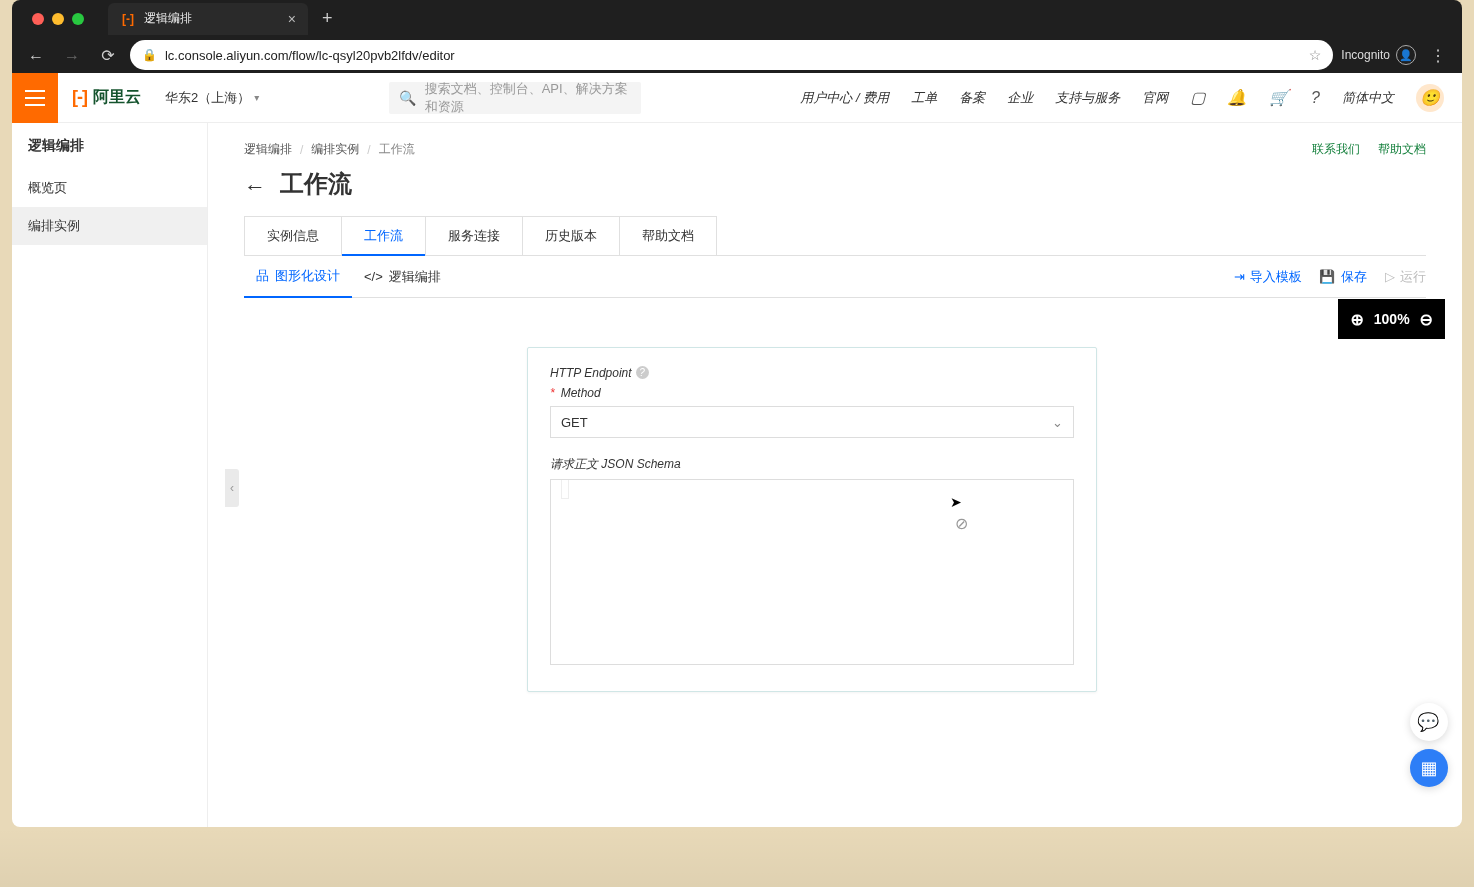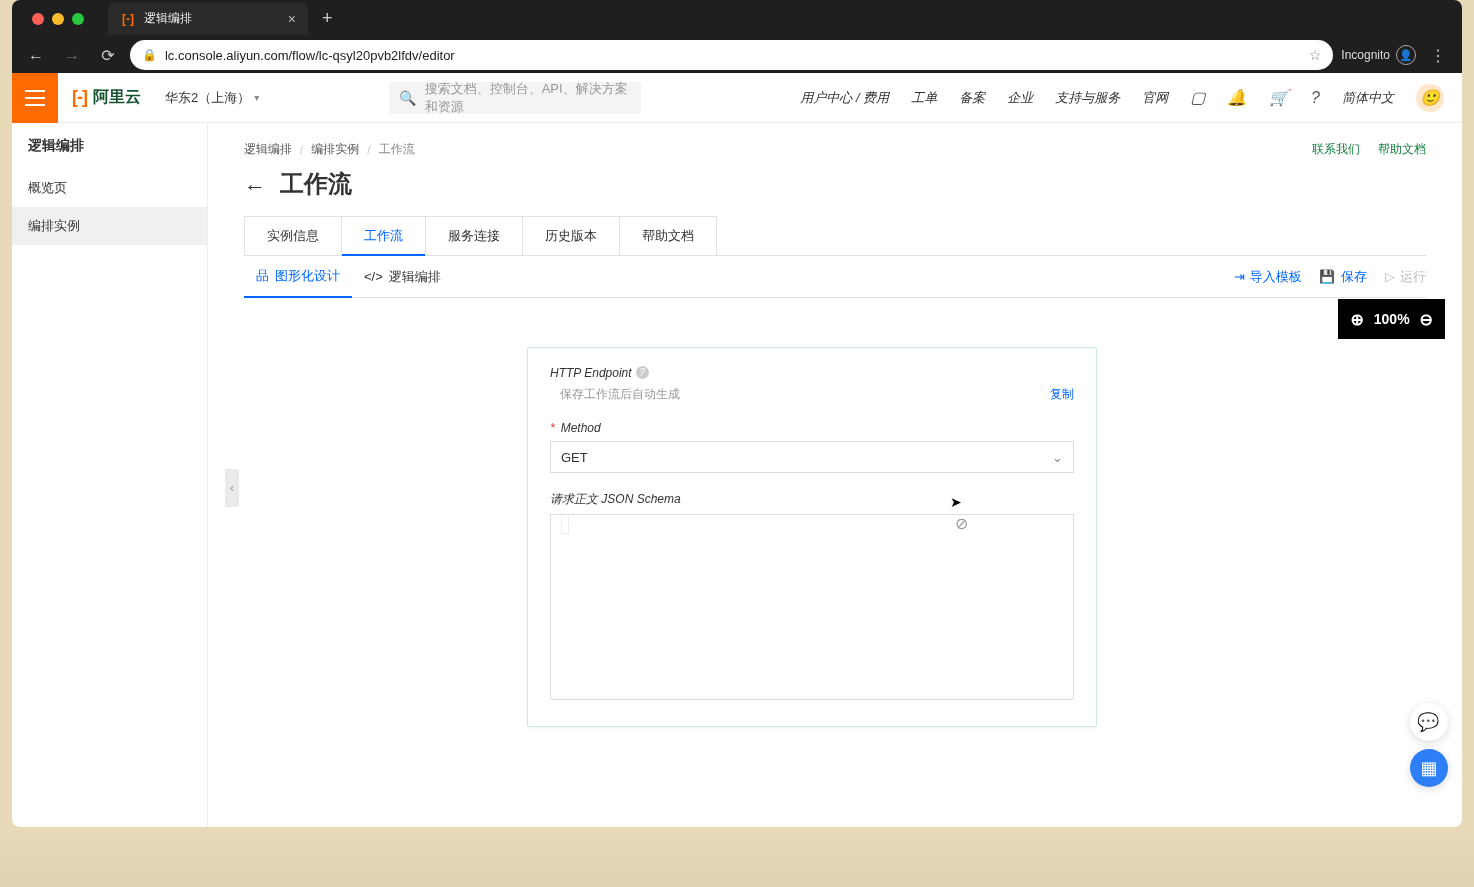--- a/index.html
+++ b/index.html
@@ -247,24 +247,20 @@
           <span>100%</span>
           <span class="zoom-btn">⊖</span>
         </div>
 
         <div class="node-card">
           <div class="node-body">
             <div class="field-label">
               <span>HTTP Endpoint</span>
               <span class="help-icon">?</span>
             </div>
-            <div class="endpoint-row">
-              <span class="endpoint-text">保存工作流后自动生成</span>
-              <span class="copy-link">复制</span>
-            </div>
 
             <div class="field-label">
               <span class="req">*</span>
               <span>Method</span>
             </div>
             <div class="select-box">
               <span>GET</span>
               <span class="chev">⌄</span>
             </div>
 

